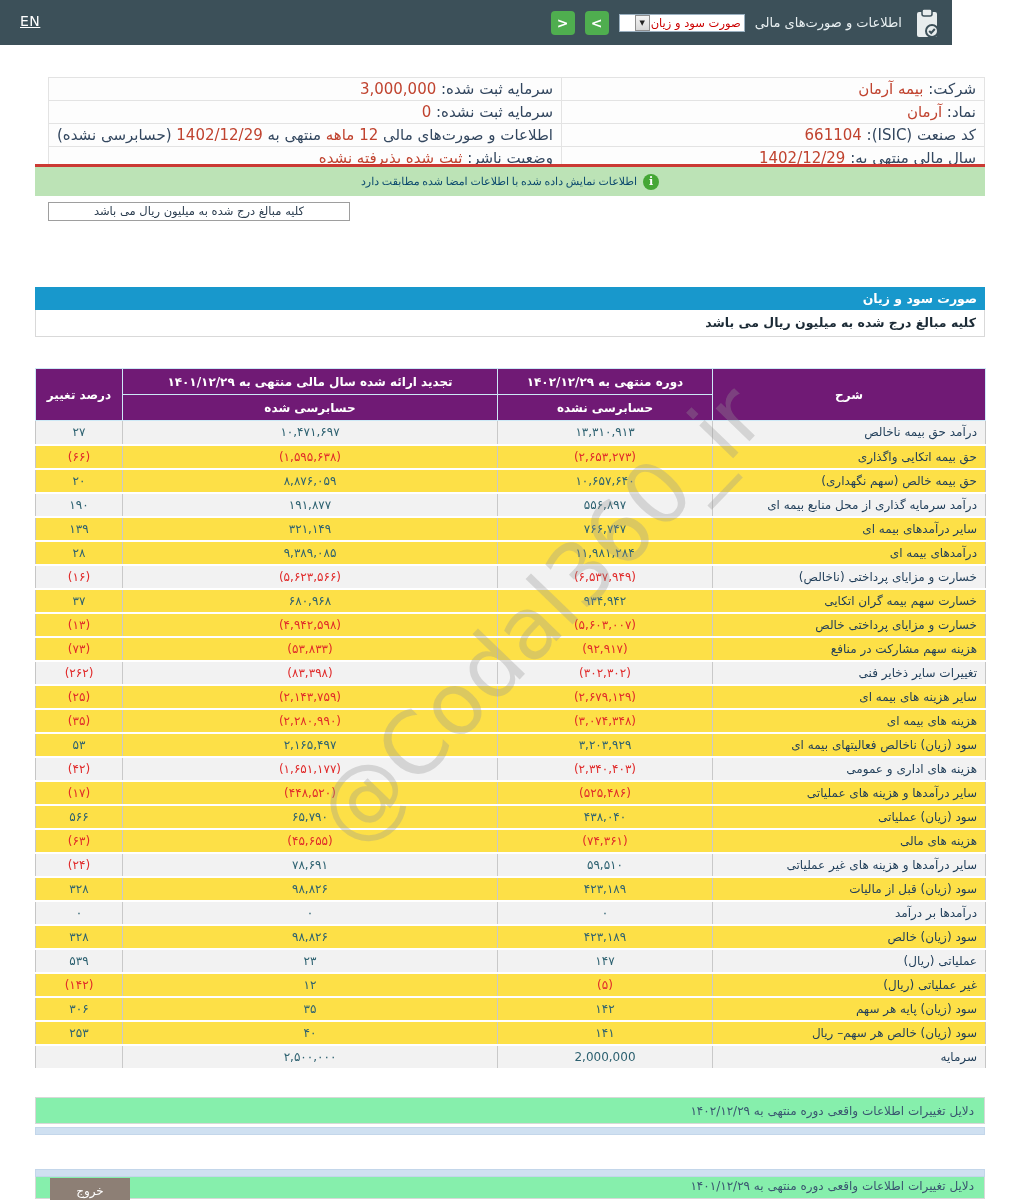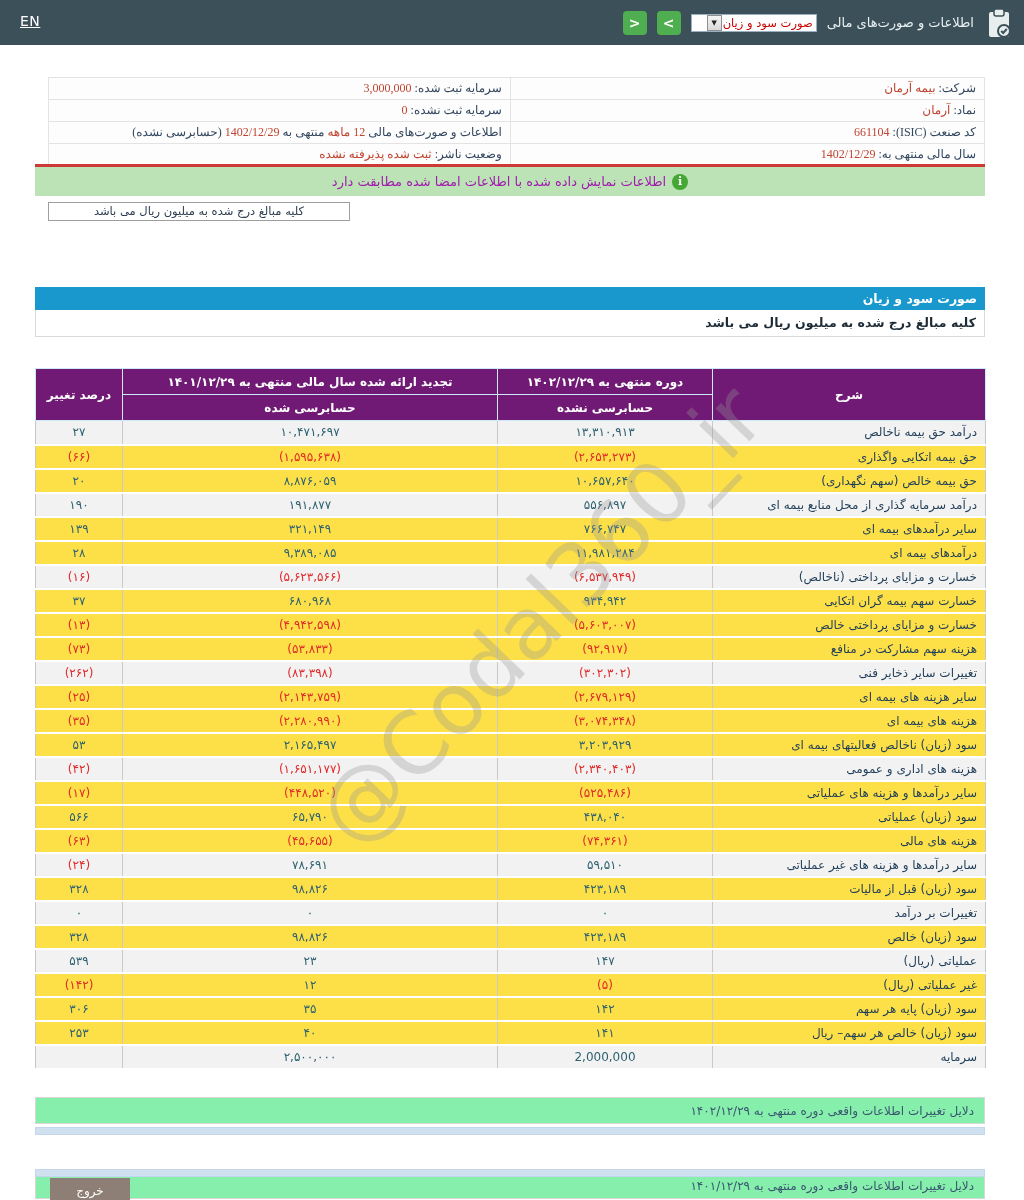--- a/index.html
+++ b/index.html
@@ -1,55 +1,55 @@
 <!DOCTYPE html>
 <html lang="fa" dir="rtl"><head>
 <meta charset="utf-8">
 <style>
   * { margin:0; padding:0; box-sizing:border-box; }
   html,body { width:1024px; height:1200px; overflow:hidden; background:#fff;
     font-family:"DejaVu Sans", sans-serif; }
   .page { position:relative; width:1024px; height:1200px; direction:rtl; }
 
   
-  .topbar { position:absolute; top:0; left:0; width:1024px; height:45px; background:#3c5059; }
+  .topbar { position:absolute; top:0; left:0; width:952px; height:45px; background:#3c5059; }
   .en-link { position:absolute; top:13px; left:20px; color:#fff; font-size:14px;
     text-decoration:underline; cursor:pointer; letter-spacing:.5px; }
   .controls { position:absolute; top:0; right:12px; height:45px; display:flex;
     align-items:center; gap:10px; direction:rtl; }
   .clip-icon { width:28px; height:32px; display:flex; align-items:center; }
   .top-title { color:#e9f0f2; font-size:13px; white-space:nowrap; }
   .report-select { width:126px; height:18px; background:#fff; border:1px solid #9ab0c0;
     display:flex; align-items:center; direction:rtl; cursor:pointer; }
   .sel-text { color:#cc0000; font-size:11.5px; padding-right:3px; white-space:nowrap; }
   .sel-arrow { width:15px; height:16px; margin-right:1px; background:linear-gradient(#f4f4f4,#d9d9d9);
     border:1px solid #8f8f8f; font-size:7px; color:#222; display:flex; align-items:center;
     justify-content:center; }
   .navbtn { width:24px; height:24px; border:none; border-radius:4px; background:#4fae4f;
     color:#fff; font-size:14px; font-weight:bold; cursor:pointer; line-height:22px;
     font-family:"DejaVu Sans", sans-serif; }
 
   
   .info-table { position:absolute; top:77px; right:39px; width:937px; border-collapse:collapse; }
-  .info-table td { border:1px solid #e3e3e3; height:22px; padding:2px 8px; font-size:12px;
-    background:#fdfdfd; white-space:nowrap;font-family:Liberation Serif, serif; }
+  .info-table td { border:1px solid #e3e3e3; height:22px; padding:2px 8px; font-size:15px;
+    background:#fdfdfd; white-space:nowrap; }
   .info-table td.rc { width:475px; }
   .info-table td.lc { width:462px; }
   .ilbl { color:#33475f; }
   .ival { color:#c0432f; }
 
   .red-line { position:absolute; top:164px; left:35px; width:950px; height:3px; background:#cb3a34; }
 
   
   .notice { position:absolute; top:167px; left:35px; width:950px; height:29px; background:#bce3b6;
     display:flex; align-items:center; justify-content:center; gap:6px; direction:rtl; }
   .info-icon { width:16px; height:16px; border-radius:50%; background:#45a735; color:#fff;
     font-size:11px; font-weight:bold; display:flex; align-items:center; justify-content:center;
     font-family:"DejaVu Serif", serif; }
-  .notice-text { color:#a21caf; font-size:13px; }
+  .notice-text { color:#0c4a6e; font-size:11px;font-family:Liberation Serif, serif; }
 
   .amounts-box { position:absolute; top:202px; left:48px; width:302px; height:19px;
     border:1px solid #9e9e9e; background:#fff; font-size:11.5px; color:#2b3d4f;
     text-align:center; line-height:17px; }
 
   
   .section-bar { position:absolute; top:287px; left:35px; width:950px; height:23px;
     background:#1898cc; color:#fff; font-weight:bold; font-size:12.5px; line-height:23px;
     padding-right:8px; }
   .section-sub { position:absolute; top:310px; left:35px; width:950px; height:27px;
@@ -287,21 +287,21 @@
           <td class="num">۷۸,۶۹۱</td>
           <td class="num neg">(۲۴)</td>
         </tr>
         <tr class="row-y">
           <td class="lbl">سود (زیان) قبل از مالیات</td>
           <td class="num">۴۲۳,۱۸۹</td>
           <td class="num">۹۸,۸۲۶</td>
           <td class="num">۳۲۸</td>
         </tr>
         <tr class="row-w">
-          <td class="lbl">تغییرات بر درآمد</td>
+          <td class="lbl">درآمدها بر درآمد</td>
           <td class="num">۰</td>
           <td class="num">۰</td>
           <td class="num">۰</td>
         </tr>
         <tr class="row-y">
           <td class="lbl">سود (زیان) خالص</td>
           <td class="num">۴۲۳,۱۸۹</td>
           <td class="num">۹۸,۸۲۶</td>
           <td class="num">۳۲۸</td>
         </tr>

